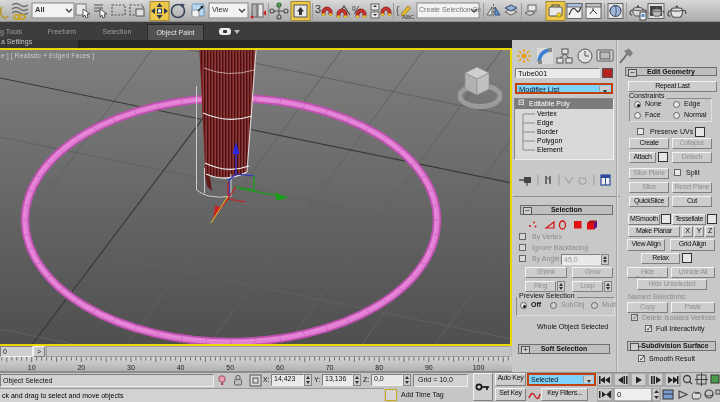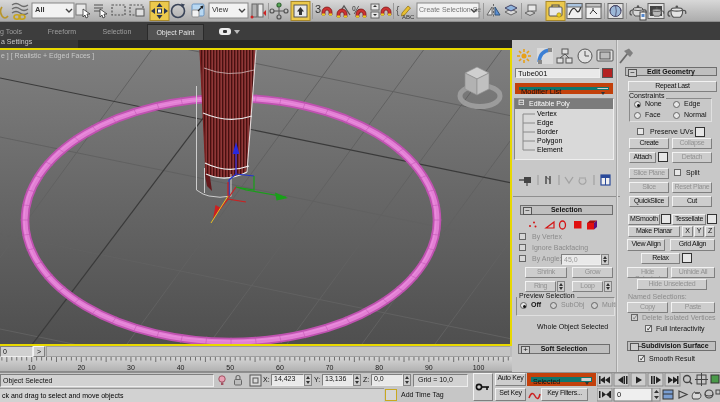--- a/index.html
+++ b/index.html
@@ -31,21 +31,21 @@
 .lbl { position:absolute; font-size:7px; color:#111; white-space:nowrap; }
 .lbl.gray { color:#8b8b8b; }
 .spin { position:absolute; width:8px; background:#cdcdcd;
   border:1px solid #858585; }
 .spin:before { content:""; position:absolute; left:1px; top:1px;
   border-left:2px solid transparent; border-right:2px solid transparent;
   border-bottom:3px solid #333; }
 .spin:after { content:""; position:absolute; left:1px; bottom:1px;
   border-left:2px solid transparent; border-right:2px solid transparent;
   border-top:3px solid #333; }
-.combo { position:absolute; background:#0f766e; border:4px solid #c2410c;
+.combo { position:absolute; background:#7dd3fc; border:2px solid #c2410c;
   font-size:7px; color:#111; }
 .combo .ar { position:absolute; right:1px; top:1px; bottom:1px; width:10px;
   background:#cfcfcf; border-left:1px solid #9a9a9a; }
 .combo .ar:after { content:""; position:absolute; left:2.5px; top:4px;
   border-left:2.5px solid transparent; border-right:2.5px solid transparent;
   border-top:3.5px solid #333; }
 .grp { position:absolute; border:1px solid #999;
   border-color:#8a8a8a #e0e0e0 #e0e0e0 #8a8a8a; }
 .grp .gt { position:absolute; top:-6px; left:6px; background:#c8c8c8;
   padding:0 2px; font-size:7px; color:#111; }

